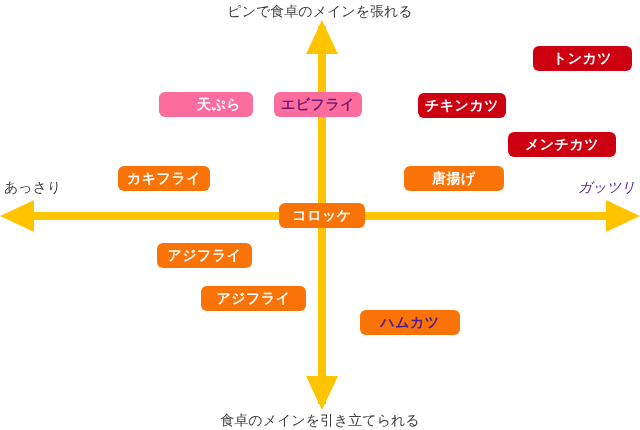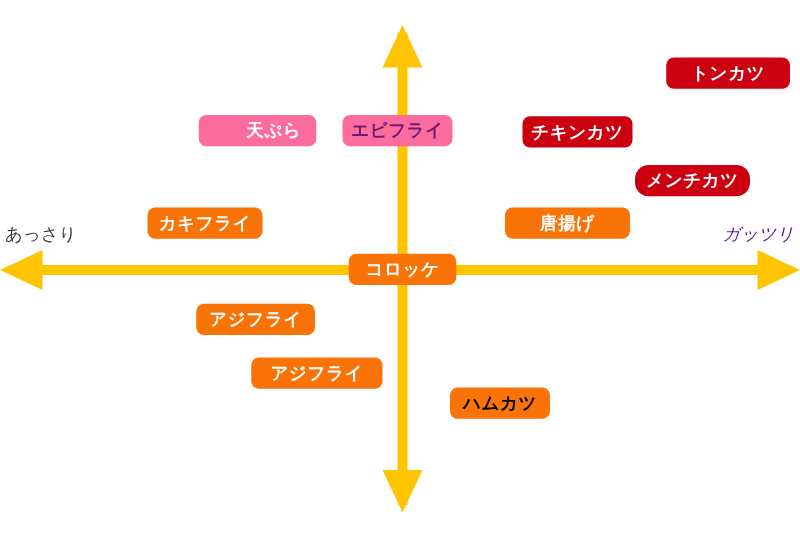--- a/index.html
+++ b/index.html
@@ -85,30 +85,32 @@
 <div id="stage">
 
   <div class="axis-line" id="h-axis"></div>
   <div class="axis-line" id="v-axis"></div>
 
   <div class="arrow-head" id="arrow-left"></div>
   <div class="arrow-head" id="arrow-right"></div>
   <div class="arrow-head" id="arrow-up"></div>
   <div class="arrow-head" id="arrow-down"></div>
 
+  <div class="axis-caption" id="cap-top" style="color: rgb(60, 60, 60);">ピンで食卓のメインを張れる</div>
+  <div class="axis-caption" id="cap-bottom" style="color: rgb(60, 60, 60);">食卓のメインを引き立てられる</div>
   <div class="axis-caption" id="cap-left" style="color: rgb(60, 60, 60);">あっさり</div>
   <div class="axis-caption" id="cap-right" style="color: #4c1d95; font-style: italic;">ガッツリ</div>
 
   <div id="chip-layer">
       <div class="chip tier-red" style="left: 533px; top: 46px; width: 99px; color: rgb(255, 255, 255);">トンカツ</div>
       <div class="chip tier-red" style="left: 418px; top: 93px; width: 88px; color: rgb(255, 255, 255);">チキンカツ</div>
-      <div class="chip tier-red" style="left: 508px; top: 132px; width: 92px; color: rgb(255, 255, 255); border-radius: 11px;">メンチカツ</div>
+      <div class="chip tier-red" style="left: 508px; top: 132px; width: 108px; color: rgb(255, 255, 255);">メンチカツ</div>
       <div class="chip tier-pink" style="left: 159px; top: 92px; width: 94px; color: rgb(255, 255, 255); padding-left: 37px;">天ぷら</div>
       <div class="chip tier-pink" style="left: 274px; top: 92px; width: 88px; color: #701a75;">エビフライ</div>
       <div class="chip tier-orange" style="left: 118px; top: 166px; width: 92px; color: rgb(255, 255, 255);">カキフライ</div>
       <div class="chip tier-orange" style="left: 404px; top: 166px; width: 100px; color: rgb(255, 255, 255);">唐揚げ</div>
       <div class="chip tier-orange" style="left: 279px; top: 203px; width: 86px; color: rgb(255, 255, 255);">コロッケ</div>
       <div class="chip tier-orange" style="left: 157px; top: 243px; width: 95px; color: rgb(255, 255, 255);">アジフライ</div>
       <div class="chip tier-orange" style="left: 201px; top: 286px; width: 105px; color: rgb(255, 255, 255);">アジフライ</div>
-      <div class="chip tier-orange" style="left: 360px; top: 310px; width: 80px; color: #000000;">ハムカツ</div>
+      <div class="chip tier-orange" style="left: 360px; top: 310px; width: 100px; color: #4c1d95;">ハムカツ</div>
     </div>
 
 </div>
 
 </body></html>

